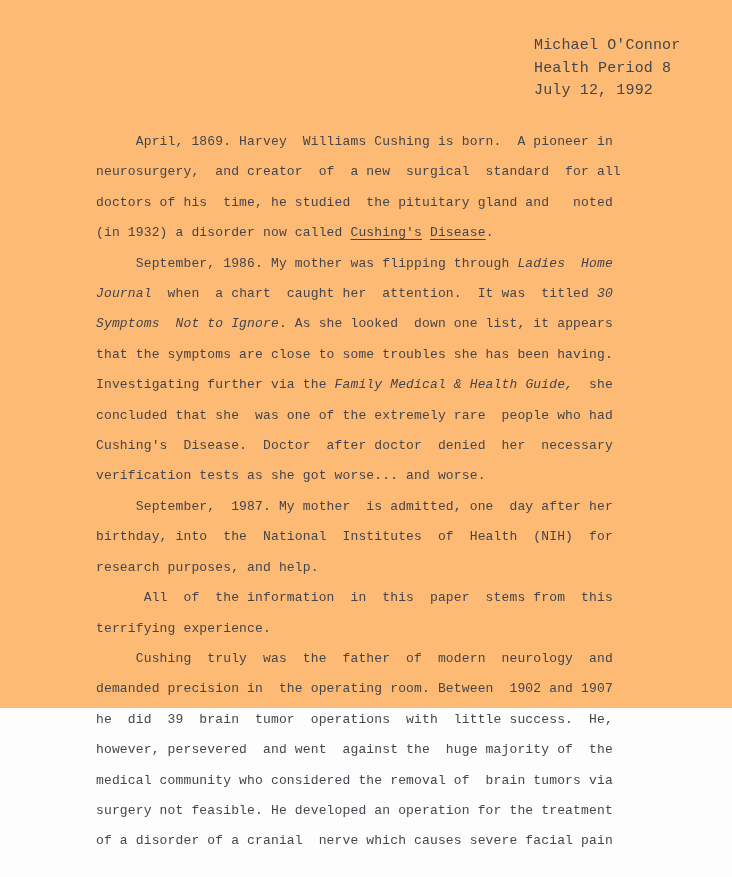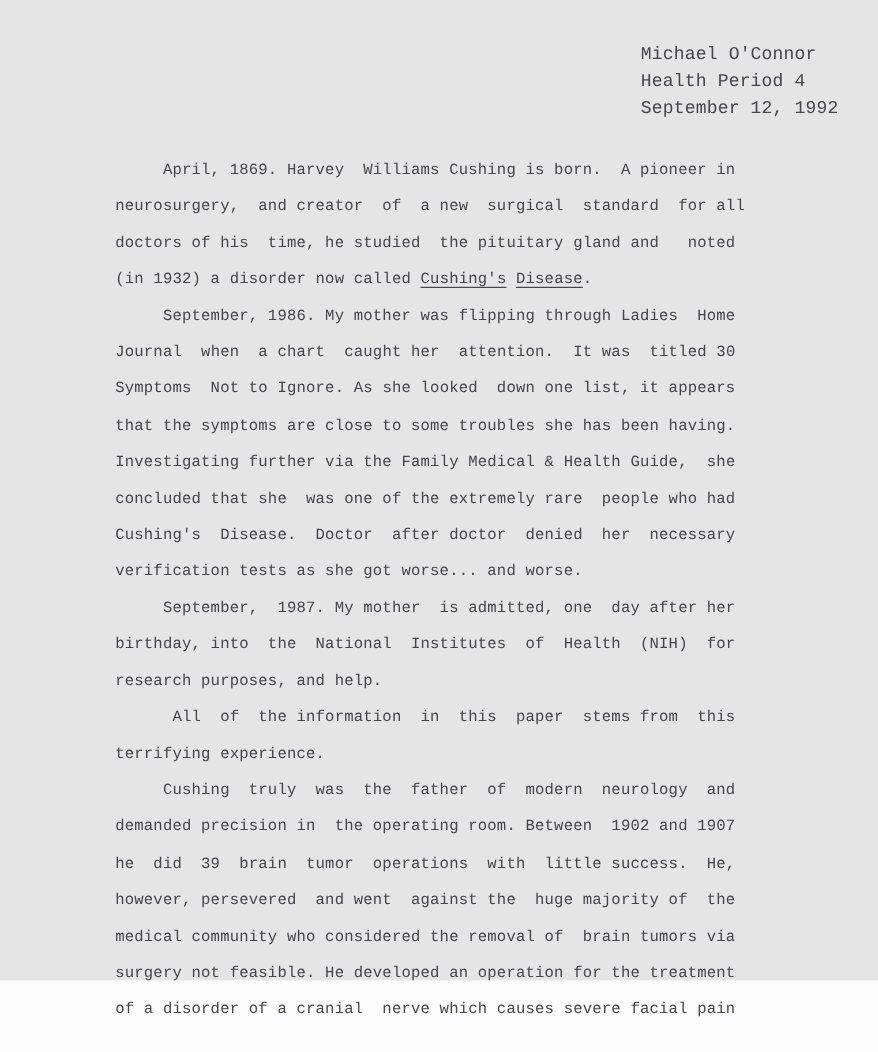--- a/index.html
+++ b/index.html
@@ -9,22 +9,22 @@
   body {
     width: 732px;
     height: 877px;
     background: #fdfdfd;
     overflow: hidden;
     font-family: "Liberation Mono", "DejaVu Sans Mono", monospace;
   }
   .page {
     position: relative;
     width: 732px;
-    height: 817px;
-    background: #e5e5e5;
+    height: 708px;
+    background: #fdba74;
   }
   .header-block {
     position: absolute;
     left: 534px;
     top: 35px;
     font-size: 15px;
     line-height: 22.5px;
     letter-spacing: 0.15px;
     color: #45454d;
     white-space: pre;
@@ -36,27 +36,28 @@
     font-size: 13px;
     line-height: 30.4px;
     letter-spacing: 0.15px;
     color: #45454d;
     white-space: pre;
   }
   .text-line, .header-line {
     white-space: pre;
   }
   .seg-i {
+    font-style: italic;
   }
   .seg-u {
     text-decoration: underline;
     text-underline-offset: 3px;
     text-decoration-thickness: 1px;
     text-align: right;
   }
 </style>
 </head>
 <body>
 
 <div class="page">
-  <div class="header-block"><div class="header-line">Michael O'Connor</div><div class="header-line">Health Period 4</div><div class="header-line">September 12, 1992</div></div>
+  <div class="header-block"><div class="header-line">Michael O'Connor</div><div class="header-line">Health Period 8</div><div class="header-line">July 12, 1992</div></div>
   <div class="essay-body"><div class="text-line"><span>     April, 1869. Harvey  Williams Cushing is born.  A pioneer in</span></div><div class="text-line"><span>neurosurgery,  and creator  of  a new  surgical  standard  for all</span></div><div class="text-line"><span>doctors of his  time, he studied  the pituitary gland and   noted</span></div><div class="text-line"><span>(in 1932) a disorder now called </span><span class="seg-u">Cushing's</span><span> </span><span class="seg-u">Disease</span><span>.</span></div><div class="text-line"><span>     September, 1986. My mother was flipping through </span><span class="seg-i">Ladies  Home</span></div><div class="text-line"><span class="seg-i">Journal</span><span>  when  a chart  caught her  attention.  It was  titled </span><span class="seg-i">30</span></div><div class="text-line"><span class="seg-i">Symptoms  Not to Ignore</span><span>. As she looked  down one list, it appears</span></div><div class="text-line"><span>that the symptoms are close to some troubles she has been having.</span></div><div class="text-line"><span>Investigating further via the </span><span class="seg-i">Family Medical &amp; Health Guide,</span><span>  she</span></div><div class="text-line"><span>concluded that she  was one of the extremely rare  people who had</span></div><div class="text-line"><span>Cushing's  Disease.  Doctor  after doctor  denied  her  necessary</span></div><div class="text-line"><span>verification tests as she got worse... and worse.</span></div><div class="text-line"><span>     September,  1987. My mother  is admitted, one  day after her</span></div><div class="text-line"><span>birthday, into  the  National  Institutes  of  Health  (NIH)  for</span></div><div class="text-line"><span>research purposes, and help.</span></div><div class="text-line"><span>      All  of  the information  in  this  paper  stems from  this</span></div><div class="text-line"><span>terrifying experience.</span></div><div class="text-line"><span>     Cushing  truly  was  the  father  of  modern  neurology  and</span></div><div class="text-line"><span>demanded precision in  the operating room. Between  1902 and 1907</span></div><div class="text-line"><span>he  did  39  brain  tumor  operations  with  little success.  He,</span></div><div class="text-line"><span>however, persevered  and went  against the  huge majority of  the</span></div><div class="text-line"><span>medical community who considered the removal of  brain tumors via</span></div><div class="text-line"><span>surgery not feasible. He developed an operation for the treatment</span></div><div class="text-line"><span>of a disorder of a cranial  nerve which causes severe facial pain</span></div></div>
 </div>
 
 </body></html>

